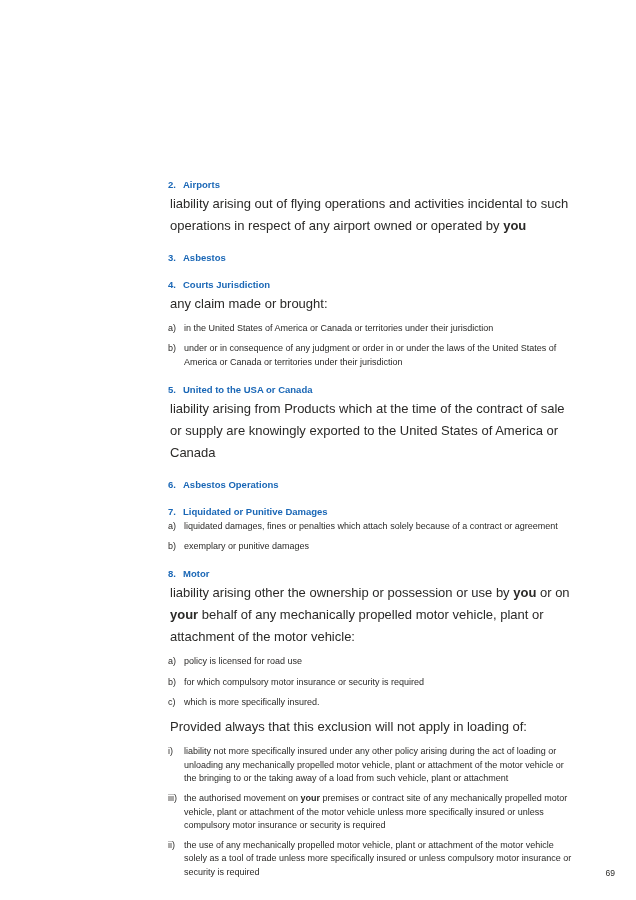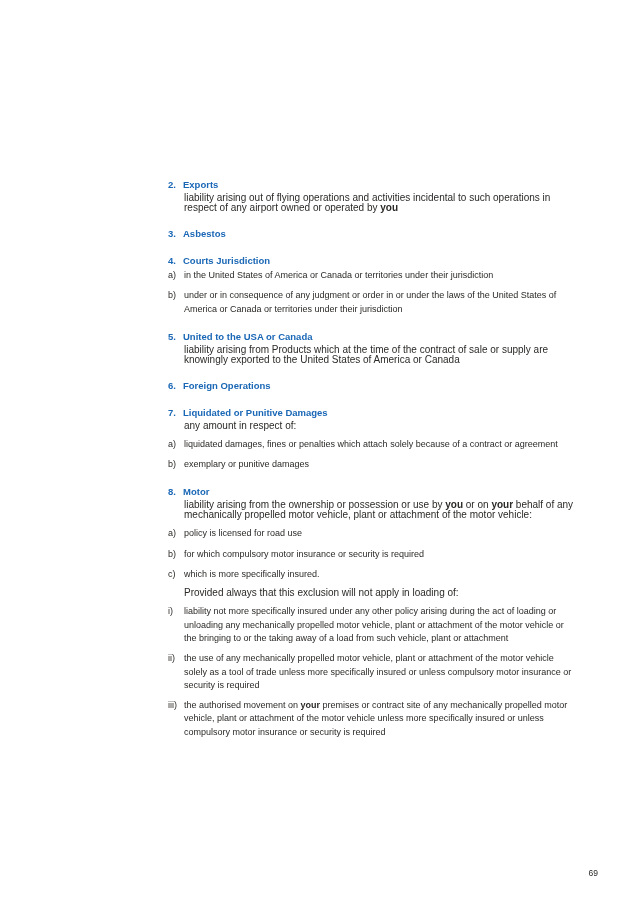--- a/index.html
+++ b/index.html
@@ -42,23 +42,23 @@
     color:var(--accent);
   }
   .sec-num{
     flex:none;
     width:15px;
   }
   .sec-title{
     flex:1;
   }
   .body-text{
-    margin:0 0 7px 16px;
-    font-size:10px;
-    line-height:10px;
+    margin:0 0 7px 2px;
+    font-size:13px;
+    line-height:22px;
   }
   .doc-list{
     margin:0;
   }
   .doc-list-item{
     display:flex;
     margin:0 0 7px 0;
     font-size:9px;
     line-height:13.3px;
   }
@@ -68,49 +68,50 @@
   }
   .item-text{
     flex:1;
   }
   strong{
     font-weight:bold;
   }
   .page-number{
     position:absolute;
     top:868px;
-    right:38px;
+    right:21px;
     font-size:8.5px;
     line-height:10px;
     color:var(--ink);
   }
 </style>
 </head>
 <body>
 
 <div class="page">
   <main class="content">
       <section class="doc-section">
         <h3 class="sec-heading">
           <span class="sec-num">2.</span>
-          <span class="sec-title">Exports</span>
+          <span class="sec-title">Airports</span>
         </h3>
         <p class="body-text"><span>liability arising out of flying operations and activities incidental to such operations in respect of any airport owned or operated by </span><strong>you</strong></p>
       </section>
       <section class="doc-section">
         <h3 class="sec-heading">
           <span class="sec-num">3.</span>
           <span class="sec-title">Asbestos</span>
         </h3>
       </section>
       <section class="doc-section">
         <h3 class="sec-heading">
           <span class="sec-num">4.</span>
           <span class="sec-title">Courts Jurisdiction</span>
         </h3>
+        <p class="body-text"><span>any claim made or brought:</span></p>
         <div class="doc-list">
           <div class="doc-list-item">
             <span class="marker">a)</span>
             <span class="item-text"><span>in the United States of America or Canada or territories under their jurisdiction</span></span>
           </div>
           <div class="doc-list-item">
             <span class="marker">b)</span>
             <span class="item-text"><span>under or in consequence of any judgment or order in or under the laws of the United States of America or Canada or territories under their jurisdiction</span></span>
           </div>
         </div>
@@ -118,46 +119,45 @@
       <section class="doc-section">
         <h3 class="sec-heading">
           <span class="sec-num">5.</span>
           <span class="sec-title">United to the USA or Canada</span>
         </h3>
         <p class="body-text"><span>liability arising from Products which at the time of the contract of sale or supply are knowingly exported to the United States of America or Canada</span></p>
       </section>
       <section class="doc-section">
         <h3 class="sec-heading">
           <span class="sec-num">6.</span>
-          <span class="sec-title">Foreign Operations</span>
+          <span class="sec-title">Asbestos Operations</span>
         </h3>
       </section>
       <section class="doc-section">
         <h3 class="sec-heading">
           <span class="sec-num">7.</span>
           <span class="sec-title">Liquidated or Punitive Damages</span>
         </h3>
-        <p class="body-text"><span>any amount in respect of:</span></p>
         <div class="doc-list">
           <div class="doc-list-item">
             <span class="marker">a)</span>
             <span class="item-text"><span>liquidated damages, fines or penalties which attach solely because of a contract or agreement</span></span>
           </div>
           <div class="doc-list-item">
             <span class="marker">b)</span>
             <span class="item-text"><span>exemplary or punitive damages</span></span>
           </div>
         </div>
       </section>
       <section class="doc-section">
         <h3 class="sec-heading">
           <span class="sec-num">8.</span>
           <span class="sec-title">Motor</span>
         </h3>
-        <p class="body-text"><span>liability arising from the ownership or possession or use by </span><strong>you</strong><span> or on </span><strong>your</strong><span> behalf of any mechanically propelled motor vehicle, plant or attachment of the motor vehicle:</span></p>
+        <p class="body-text"><span>liability arising other the ownership or possession or use by </span><strong>you</strong><span> or on </span><strong>your</strong><span> behalf of any mechanically propelled motor vehicle, plant or attachment of the motor vehicle:</span></p>
         <div class="doc-list">
           <div class="doc-list-item">
             <span class="marker">a)</span>
             <span class="item-text"><span>policy is licensed for road use</span></span>
           </div>
           <div class="doc-list-item">
             <span class="marker">b)</span>
             <span class="item-text"><span>for which compulsory motor insurance or security is required</span></span>
           </div>
           <div class="doc-list-item">
@@ -165,24 +165,24 @@
             <span class="item-text"><span>which is more specifically insured.</span></span>
           </div>
         </div>
         <p class="body-text"><span>Provided always that this exclusion will not apply in loading of:</span></p>
         <div class="doc-list">
           <div class="doc-list-item">
             <span class="marker">i)</span>
             <span class="item-text"><span>liability not more specifically insured under any other policy arising during the act of loading or unloading any mechanically propelled motor vehicle, plant or attachment of the motor vehicle or the bringing to or the taking away of a load from such vehicle, plant or attachment</span></span>
           </div>
           <div class="doc-list-item">
+            <span class="marker">iii)</span>
+            <span class="item-text"><span>the authorised movement on </span><strong>your</strong><span> premises or contract site of any mechanically propelled motor vehicle, plant or attachment of the motor vehicle unless more specifically insured or unless compulsory motor insurance or security is required</span></span>
+          </div>
+          <div class="doc-list-item">
             <span class="marker">ii)</span>
             <span class="item-text"><span>the use of any mechanically propelled motor vehicle, plant or attachment of the motor vehicle solely as a tool of trade unless more specifically insured or unless compulsory motor insurance or security is required</span></span>
-          </div>
-          <div class="doc-list-item">
-            <span class="marker">iii)</span>
-            <span class="item-text"><span>the authorised movement on </span><strong>your</strong><span> premises or contract site of any mechanically propelled motor vehicle, plant or attachment of the motor vehicle unless more specifically insured or unless compulsory motor insurance or security is required</span></span>
           </div>
         </div>
       </section>
     </main>
   <div class="page-number">69</div>
 </div>
 
 </body></html>

